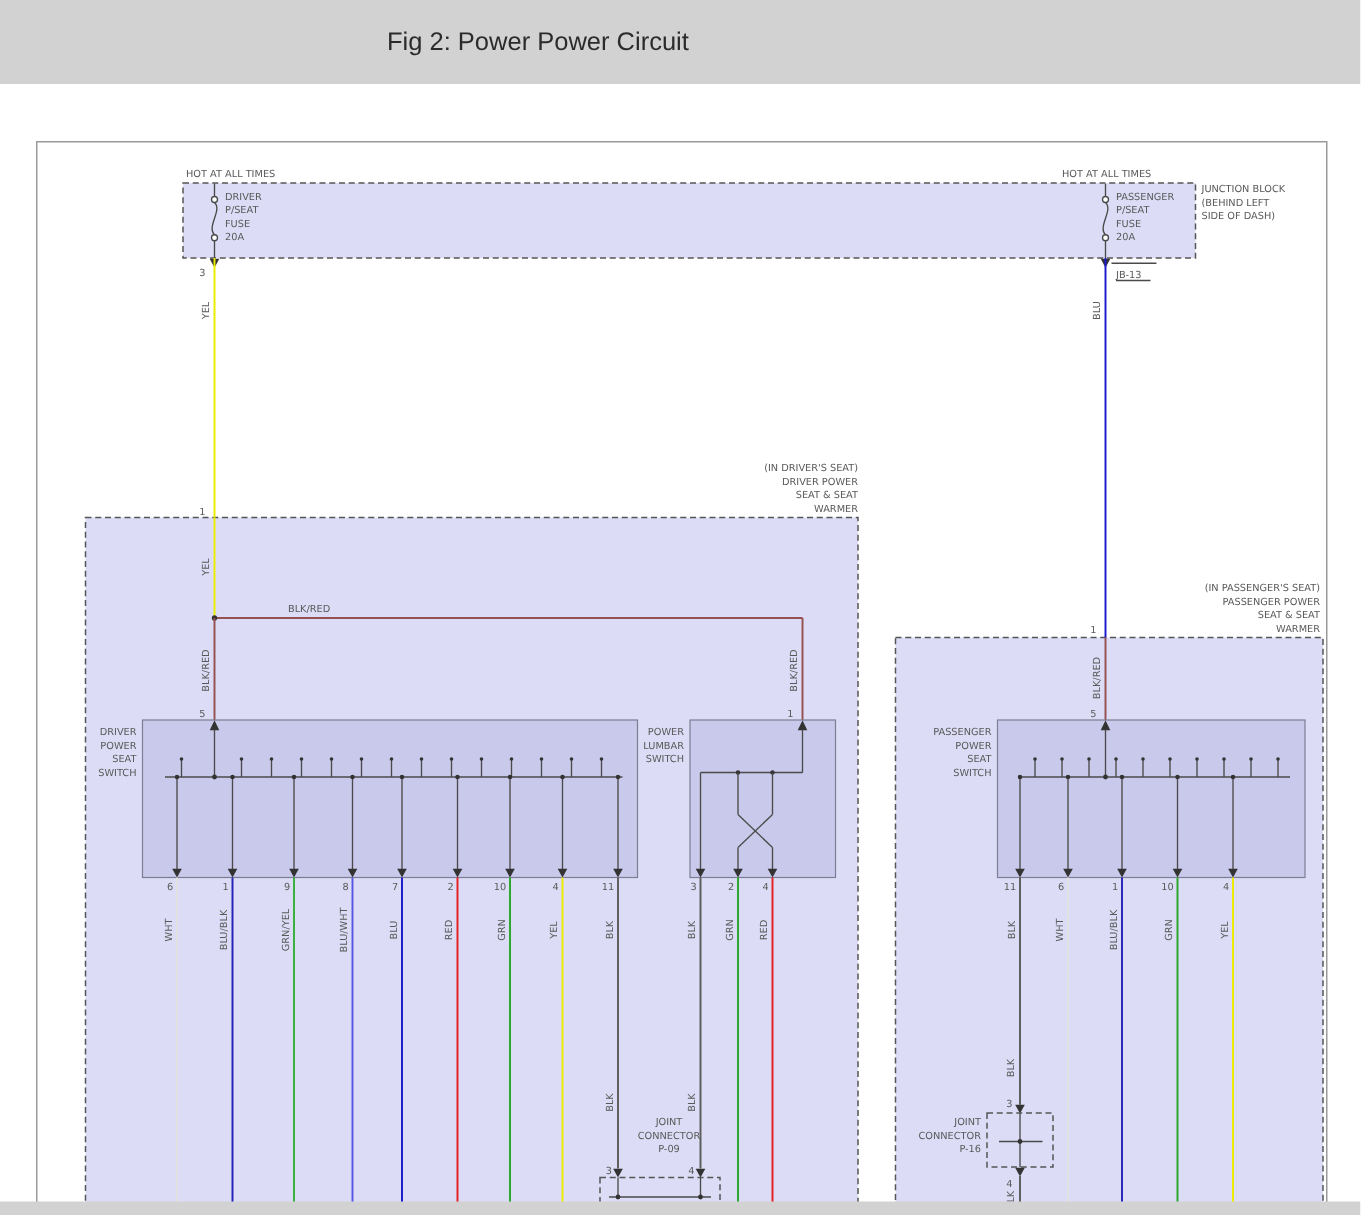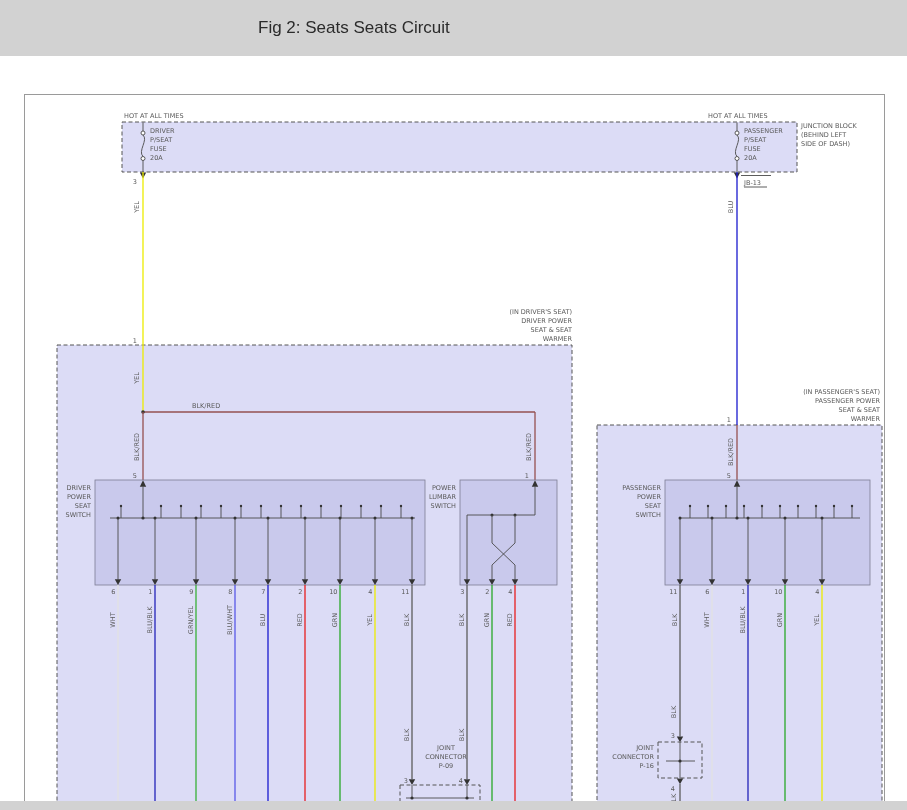--- a/index.html
+++ b/index.html
@@ -15,21 +15,21 @@
   .dash{stroke:#555;stroke-width:1;stroke-dasharray:4 2.5}
   .sw{stroke:#7d7d94;stroke-width:0.8}
   .dot{fill:#333}
   .arr{fill:#333}
   .oc{fill:#fff}
 </style>
 </head>
 <body>
 
 <div class="header">
-  <div class="title">Fig 2: Seats Seats Circuit</div>
+  <div class="title">Fig 2: Power Power Circuit</div>
 </div>
 
 <div class="frame">
 <svg width="859" height="714" viewBox="0 0 859 714">
 
   <g>
     <rect class="dash" x="32" y="250" width="515" height="470" fill="#dcdcf6"></rect>
     <text x="547" y="219" text-anchor="end">(IN DRIVER'S SEAT)</text>
     <text x="547" y="228" text-anchor="end">DRIVER POWER</text>
     <text x="547" y="237" text-anchor="end">SEAT &amp; SEAT</text>

